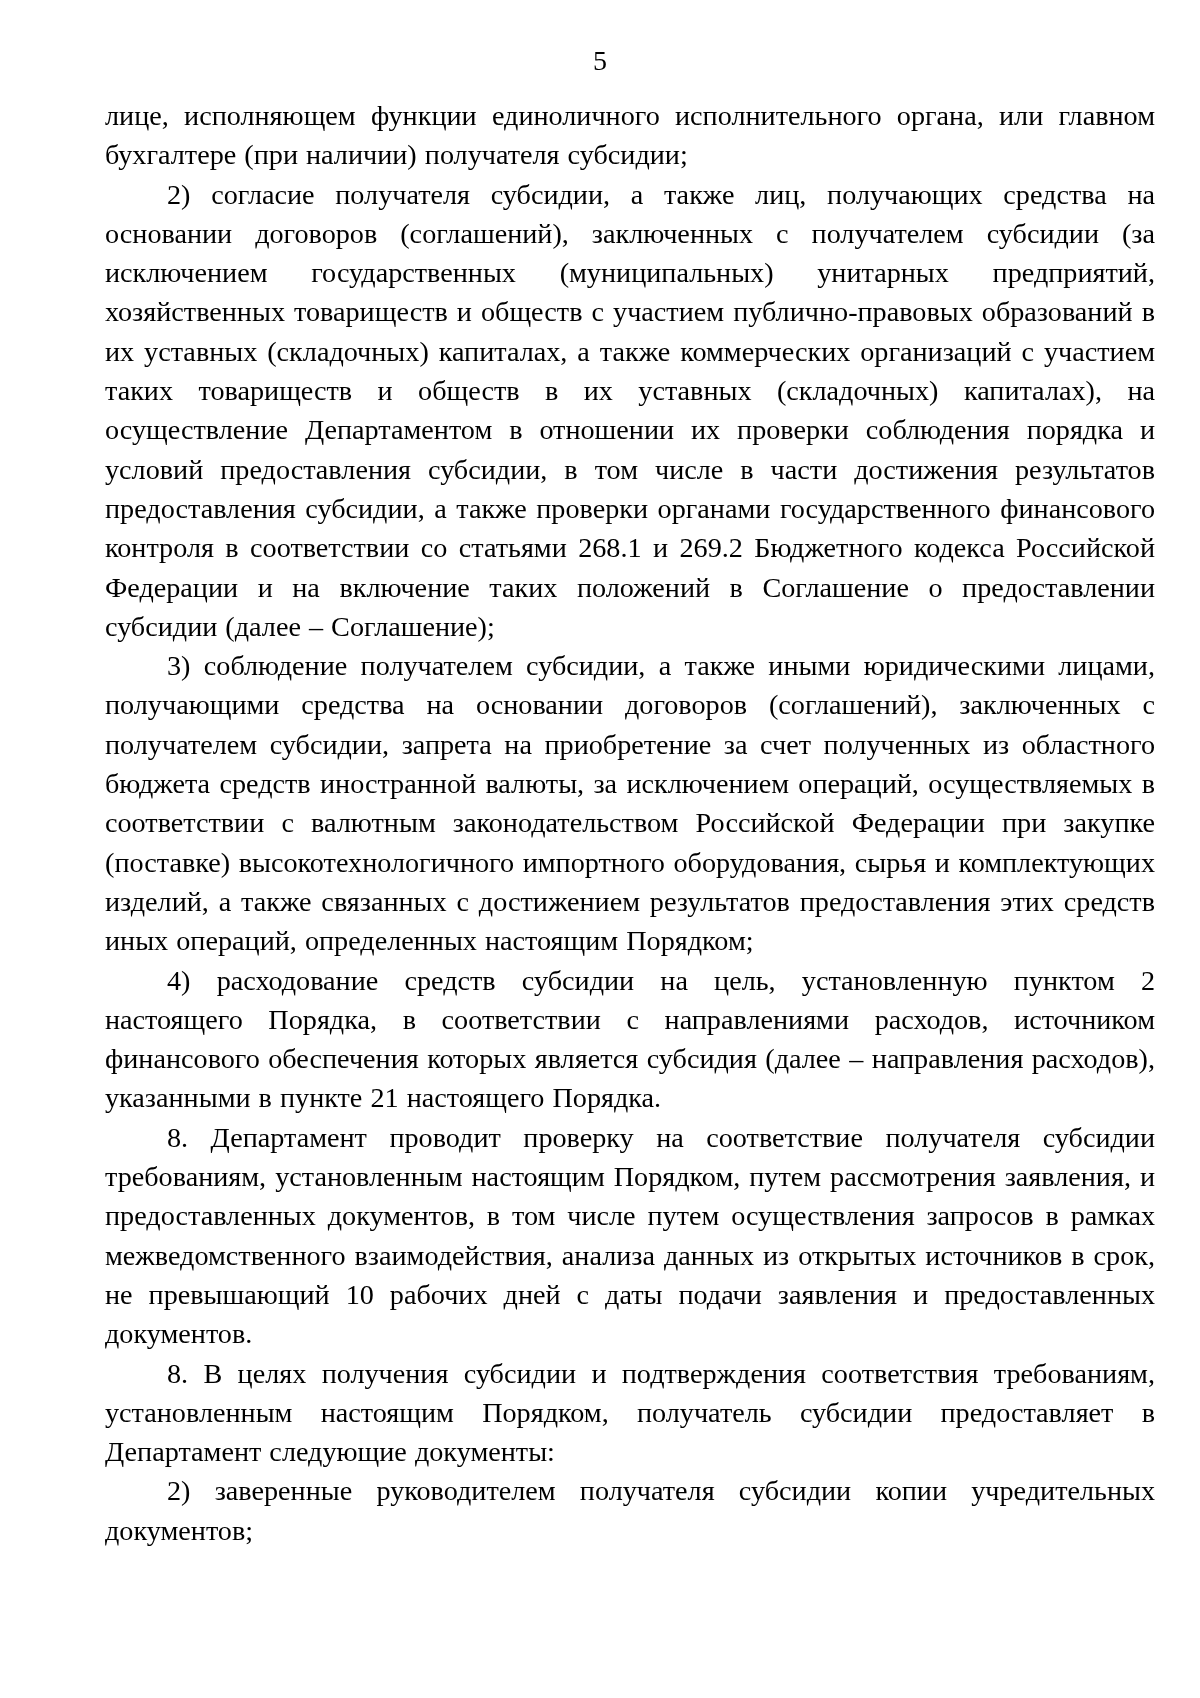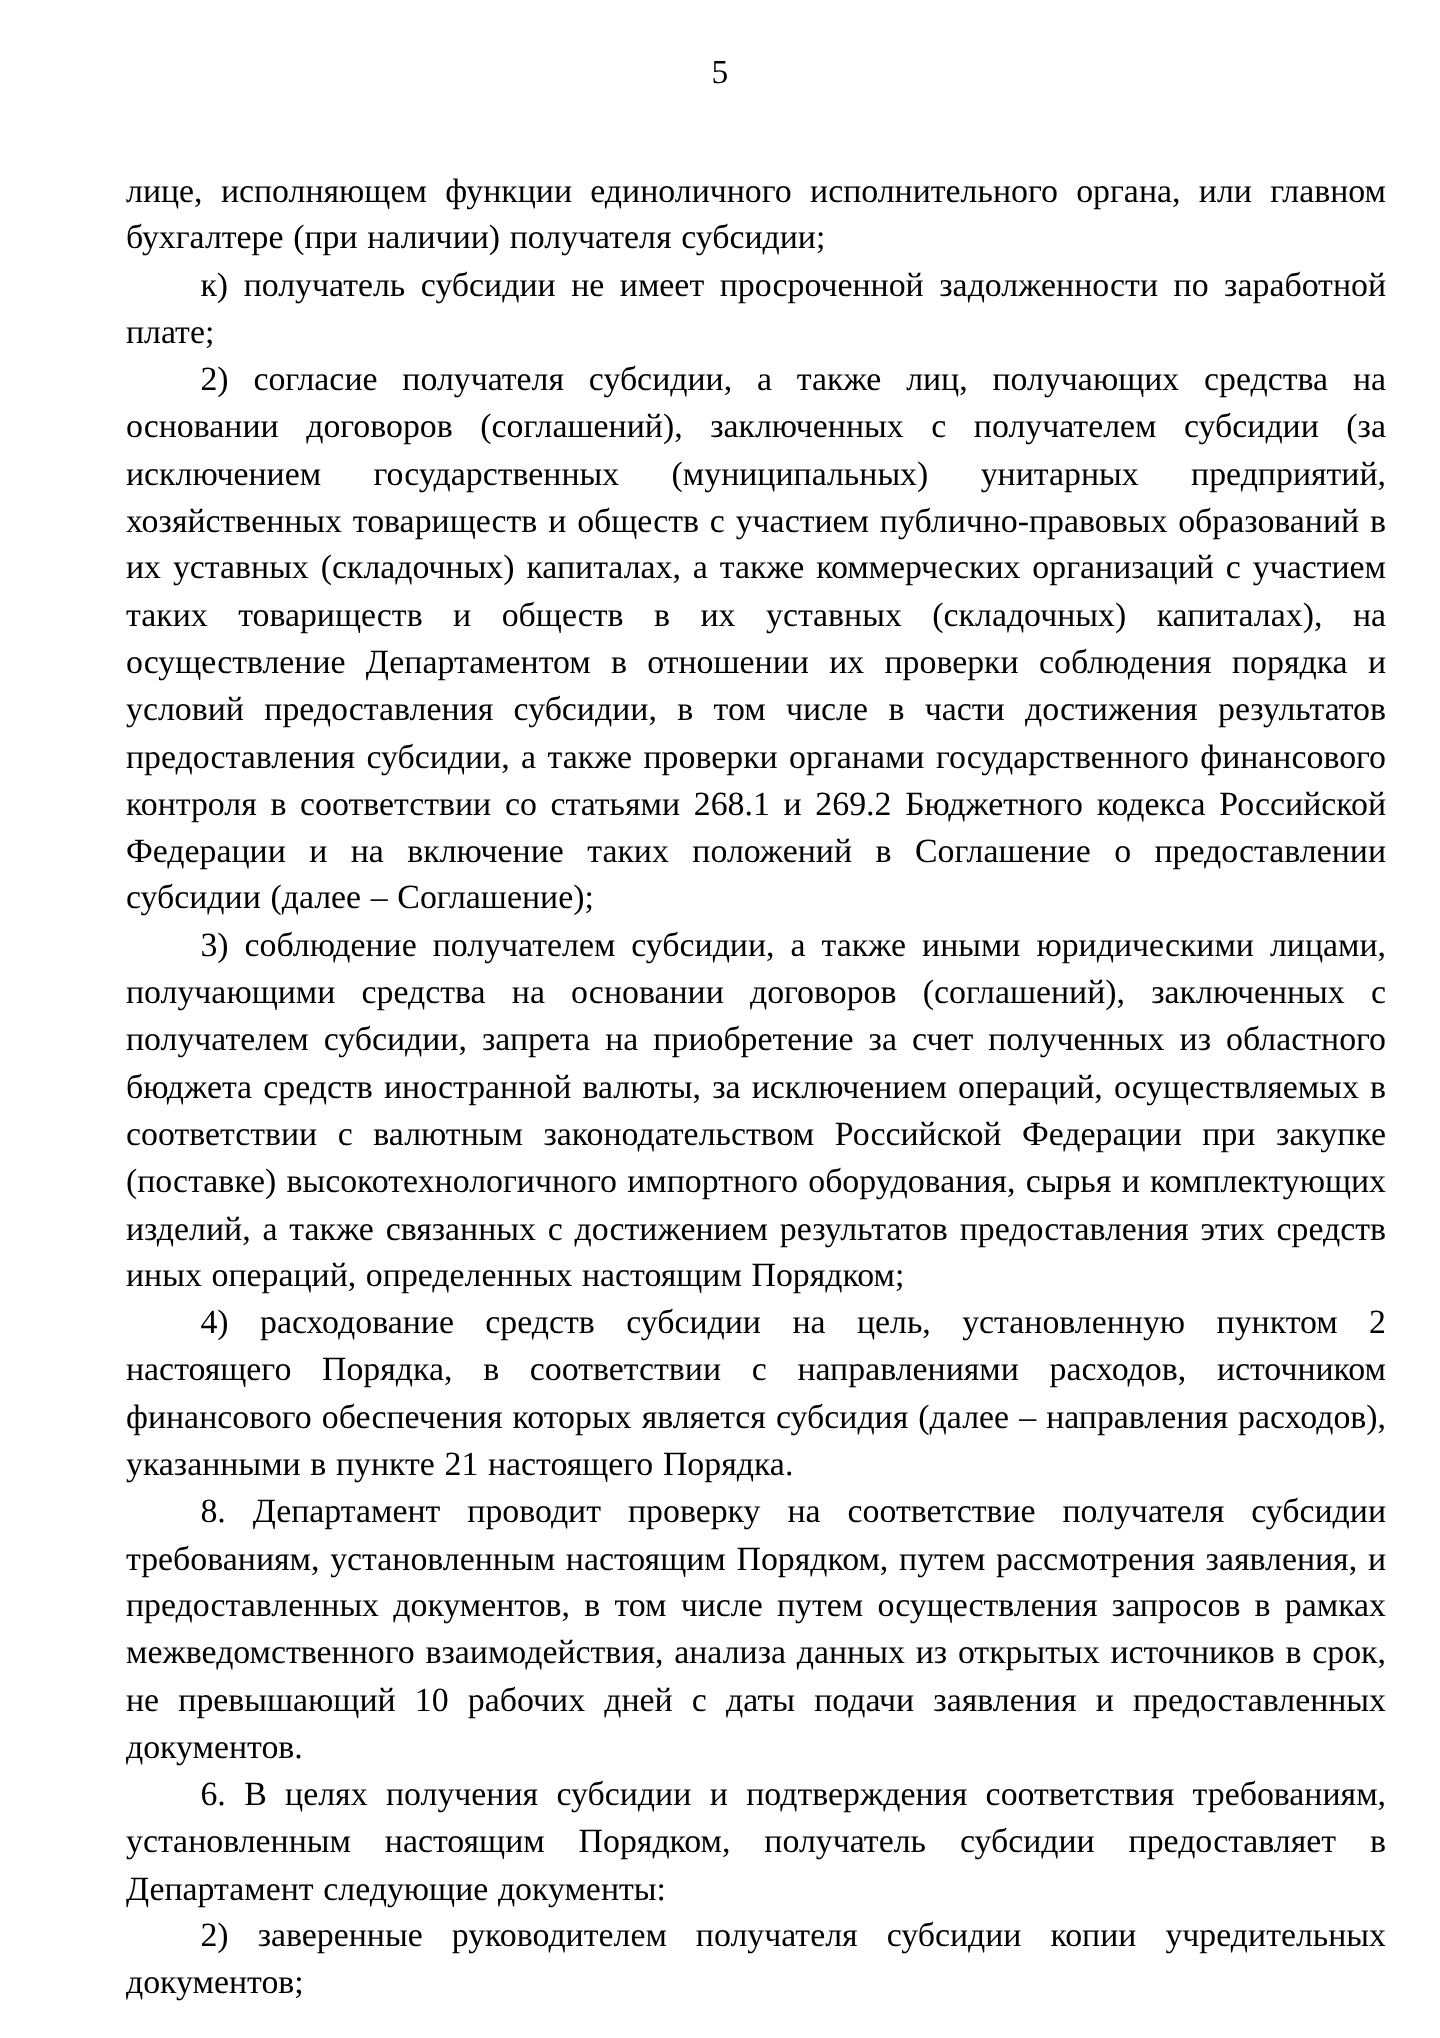--- a/index.html
+++ b/index.html
@@ -34,35 +34,33 @@
   .body-text p {
     margin: 0;
     font-size: 28.2px;
     line-height: 39.3px;
     text-align: justify;
     text-indent: 62px;
     word-spacing: 1px;
   }
   .body-text p.no-indent {
     text-indent: 0;
-    margin-top: 44px;
   }
 </style>
 </head>
 <body>
 
 <div class="page">
 
   <div class="page-number">5</div>
 
   <div class="body-text">
     <p class="no-indent">лице, исполняющем функции единоличного исполнительного органа, или главном бухгалтере (при наличии) получателя субсидии;</p>
-    <p>к) получатель субсидии не имеет просроченной задолженности по заработной плате;</p>
     <p>2) согласие получателя субсидии, а также лиц, получающих средства на основании договоров (соглашений), заключенных с получателем субсидии (за исключением государственных (муниципальных) унитарных предприятий, хозяйственных товариществ и обществ с участием публично-правовых образований в их уставных (складочных) капиталах, а также коммерческих организаций с участием таких товариществ и обществ в их уставных (складочных) капиталах), на осуществление Департаментом в отношении их проверки соблюдения порядка и условий предоставления субсидии, в том числе в части достижения результатов предоставления субсидии, а также проверки органами государственного финансового контроля в соответствии со статьями 268.1 и 269.2 Бюджетного кодекса Российской Федерации и на включение таких положений в Соглашение о предоставлении субсидии (далее – Соглашение);</p>
     <p>3) соблюдение получателем субсидии, а также иными юридическими лицами, получающими средства на основании договоров (соглашений), заключенных с получателем субсидии, запрета на приобретение за счет полученных из областного бюджета средств иностранной валюты, за исключением операций, осуществляемых в соответствии с валютным законодательством Российской Федерации при закупке (поставке) высокотехнологичного импортного оборудования, сырья и комплектующих изделий, а также связанных с достижением результатов предоставления этих средств иных операций, определенных настоящим Порядком;</p>
     <p>4) расходование средств субсидии на цель, установленную пунктом 2 настоящего Порядка, в соответствии с направлениями расходов, источником финансового обеспечения которых является субсидия (далее – направления расходов), указанными в пункте 21 настоящего Порядка.</p>
     <p>8. Департамент проводит проверку на соответствие получателя субсидии требованиям, установленным настоящим Порядком, путем рассмотрения заявления, и предоставленных документов, в том числе путем осуществления запросов в рамках межведомственного взаимодействия, анализа данных из открытых источников в срок, не превышающий 10 рабочих дней с даты подачи заявления и предоставленных документов.</p>
-    <p>6. В целях получения субсидии и подтверждения соответствия требованиям, установленным настоящим Порядком, получатель субсидии предоставляет в Департамент следующие документы:</p>
+    <p>8. В целях получения субсидии и подтверждения соответствия требованиям, установленным настоящим Порядком, получатель субсидии предоставляет в Департамент следующие документы:</p>
     <p>2) заверенные руководителем получателя субсидии копии учредительных документов;</p>
 
   </div>
 
 </div>
 
 </body></html>

